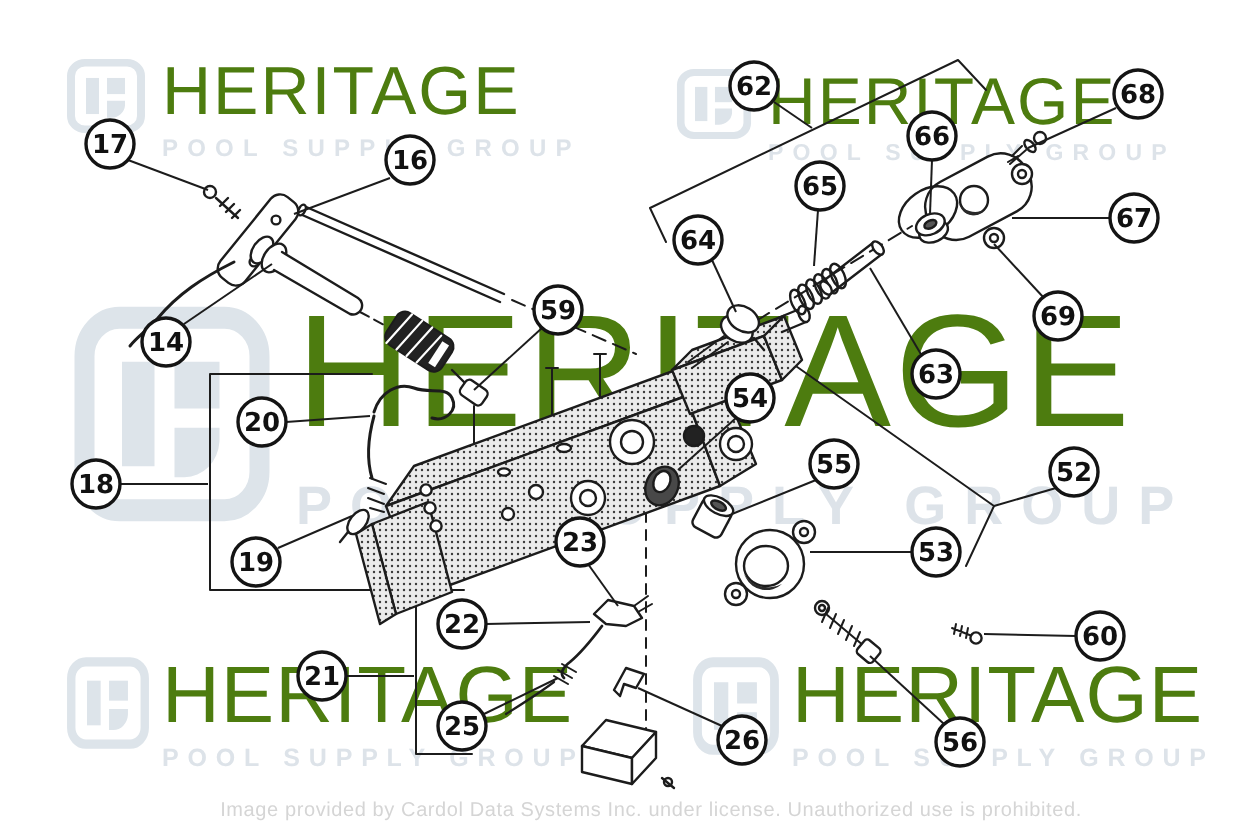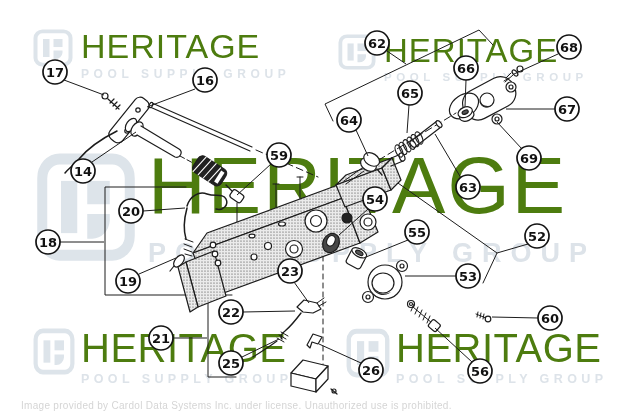--- a/index.html
+++ b/index.html
@@ -27,21 +27,21 @@
   .wm-bl{left:33px;top:328px;gap:6px}
   .wm-bl .wm-logo{width:42px;height:47px}
   .wm-bl .wm-brand{font-size:40px;letter-spacing:.5px}
   .wm-bl .wm-tag{font-size:12.5px;letter-spacing:4.4px;margin-top:5px}
   .wm-br{left:346px;top:328px;gap:6px}
   .wm-br .wm-logo{width:44px;height:50px}
   .wm-br .wm-brand{font-size:40px;letter-spacing:.5px}
   .wm-br .wm-tag{font-size:12.5px;letter-spacing:4.4px;margin-top:5px}
   #diagram{position:absolute;left:0;top:0;z-index:2}
   .footer{
-    position:absolute;left:0;right:0;top:400px;z-index:1;
+    position:absolute;left:0;right:0;top:400px;text-align:center;z-index:1;
     color:#d5d5d5;font-size:10px;letter-spacing:.3px;padding-left:21px;
   }
   .defs-hidden{position:absolute;width:0;height:0;overflow:hidden}
 </style>
 </head>
 <body>
 
 <svg class="defs-hidden" aria-hidden="true">
   <symbol id="wmlogo" viewBox="0 0 40 40" preserveAspectRatio="none">
     <rect x="2.5" y="2.5" width="35" height="35" rx="7" fill="#ffffff" stroke="#dde4ea" stroke-width="4"></rect>

